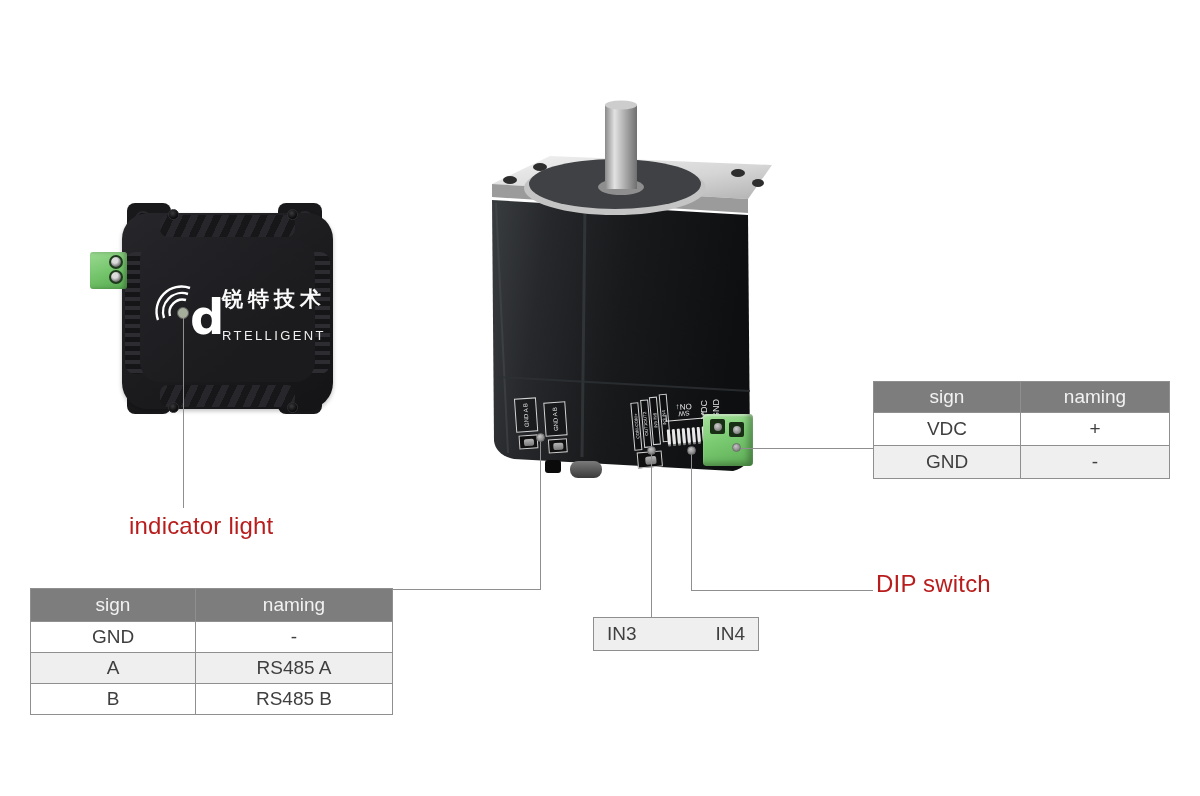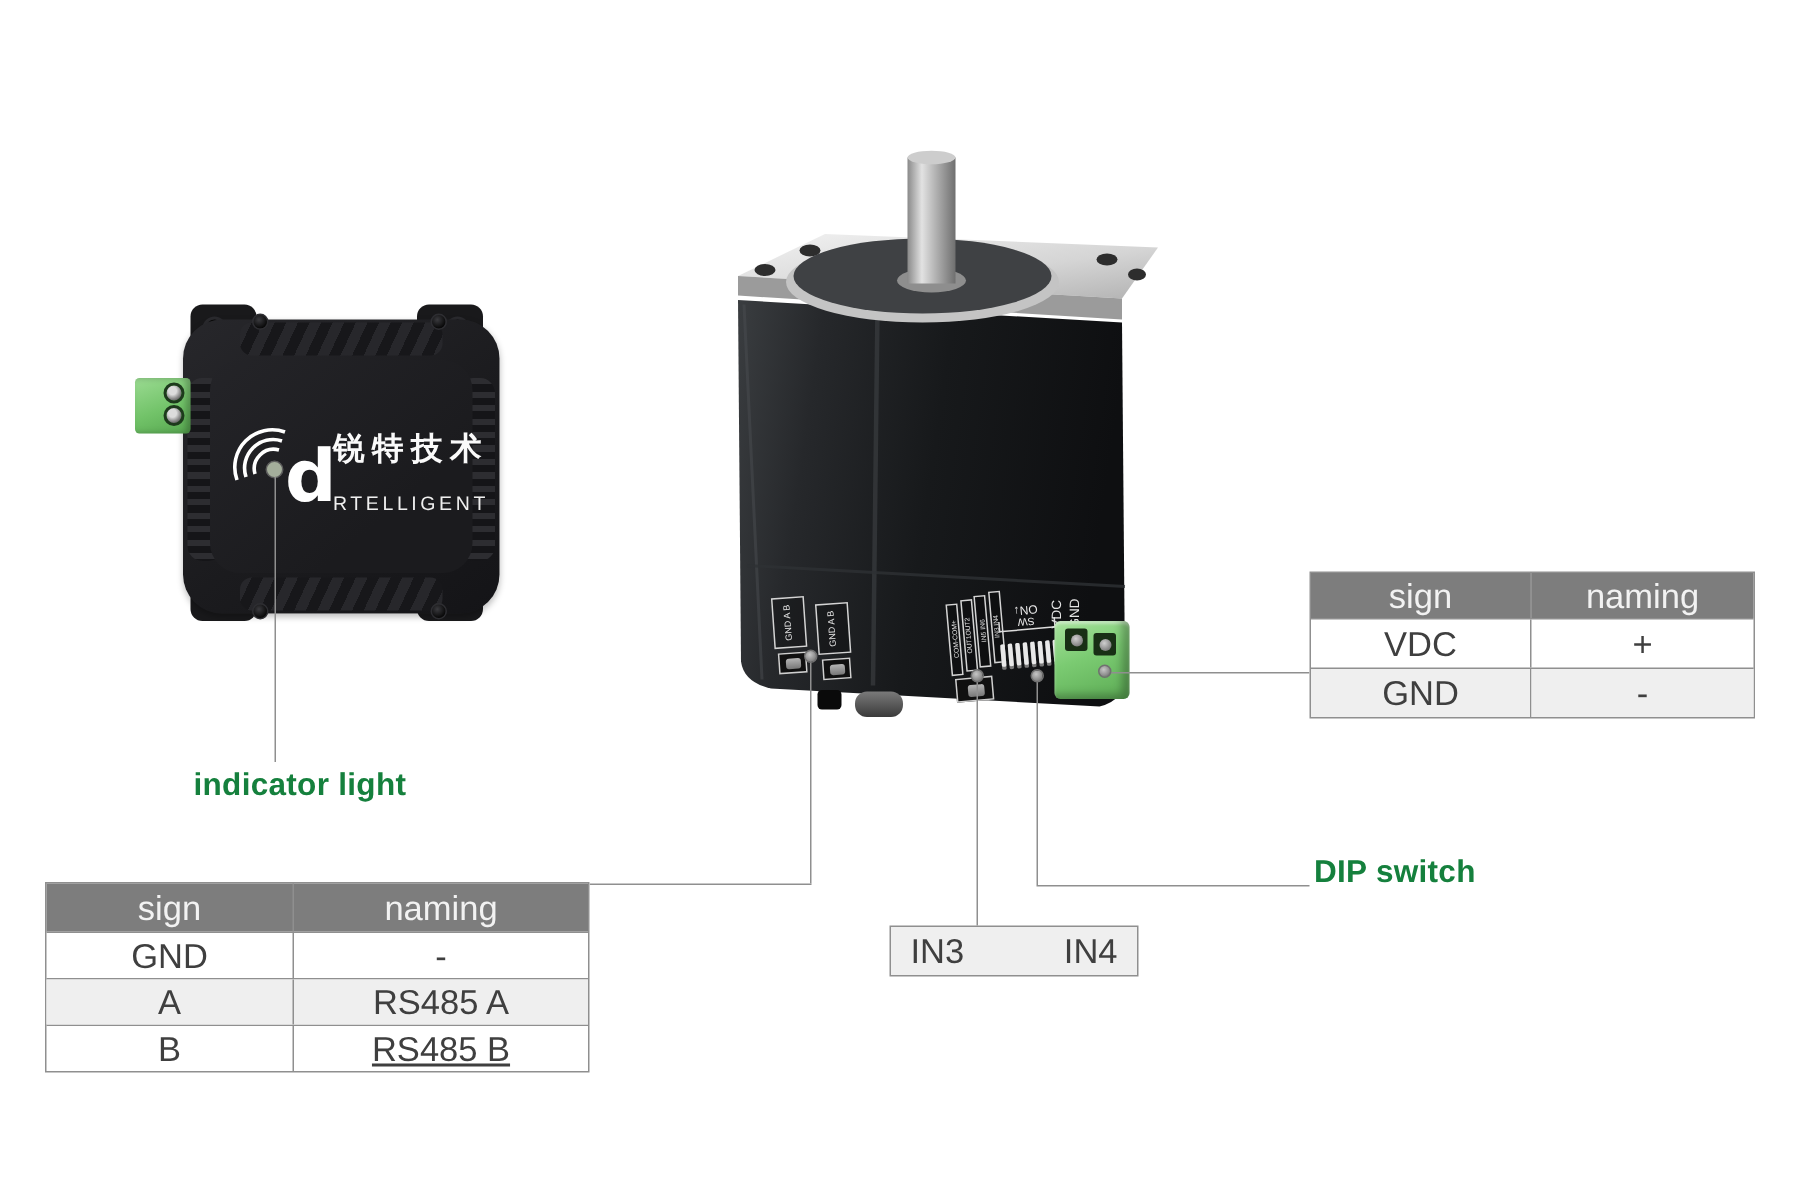--- a/index.html
+++ b/index.html
@@ -5,25 +5,25 @@
   html,body{margin:0;padding:0;background:#fff;}
   .canvas{position:relative;width:1200px;height:796px;background:#ffffff;
           font-family:"Liberation Sans",sans-serif;overflow:hidden;color:#3f3f3f;}
   .abs{position:absolute;}
 
   
   .cline{position:absolute;background:#8f8f8f;}
   .cdot{position:absolute;width:9px;height:9px;border-radius:50%;
         background:radial-gradient(circle at 40% 35%,#c6c6c6,#8e8e8e 60%,#5f5f5f 100%);
         border:1px solid #707070;box-sizing:border-box;}
-  .note{position:absolute;font-size:21px;color:#15803d;letter-spacing:.2px;font-weight:bold;}
+  .note{position:absolute;font-size:24px;color:#b91c1c;letter-spacing:.2px;}
 
   
   .tbl{position:absolute;border:1px solid #8f8f8f;background:#fff;box-sizing:border-box;
-       font-size:23px;color:#3f3f3f;}
+       font-size:19px;color:#3f3f3f;}
   .tbl .tr{display:flex;box-sizing:border-box;}
   .tbl .tr + .tr{border-top:1px solid #8f8f8f;}
   .tbl .cell{display:flex;align-items:center;justify-content:center;box-sizing:border-box;}
   .tbl .cell.first{border-right:1px solid #8f8f8f;}
   .tbl .head{background:#7d7d7d;color:#f2f2f2;}
   .tbl .alt{background:#efefef;}
   .iorow{display:flex;align-items:center;justify-content:space-between;
          padding:0 13px;box-sizing:border-box;}
 
   
@@ -274,21 +274,21 @@
     <div class="tr" style="height:31px;">
       <div class="cell first" style="width:165px;">GND</div>
       <div class="cell" style="flex:1;">-</div>
     </div>
     <div class="tr" style="height:31px;">
       <div class="cell first alt" style="width:165px;">A</div>
       <div class="cell alt" style="flex:1;">RS485 A</div>
     </div>
     <div class="tr" style="height:31px;">
       <div class="cell first" style="width:165px;">B</div>
-      <div class="cell" style="flex:1;text-decoration:underline;">RS485 B</div>
+      <div class="cell" style="flex:1;">RS485 B</div>
     </div>
   </div>
 
   <div class="tbl" style="left:552px;top:617px;width:166px;margin-left:41px;">
     <div class="tr iorow alt" style="height:32px;">
       <span>IN3</span>
       <span>IN4</span>
     </div>
   </div>
 

